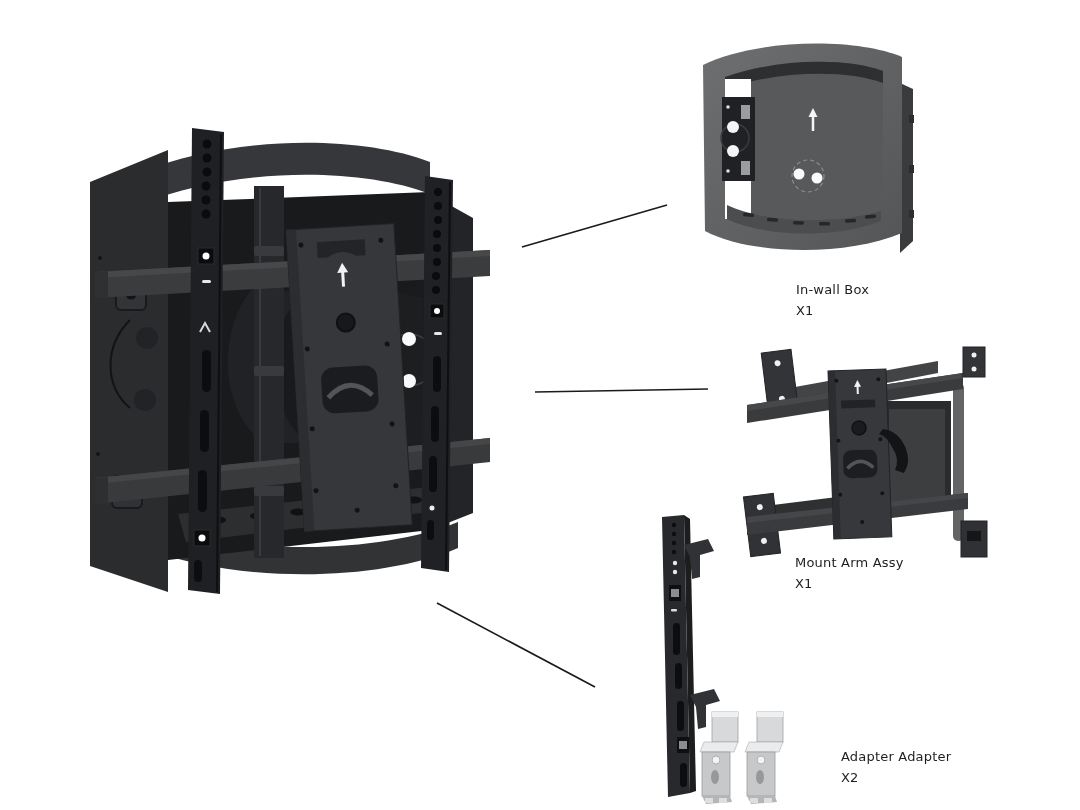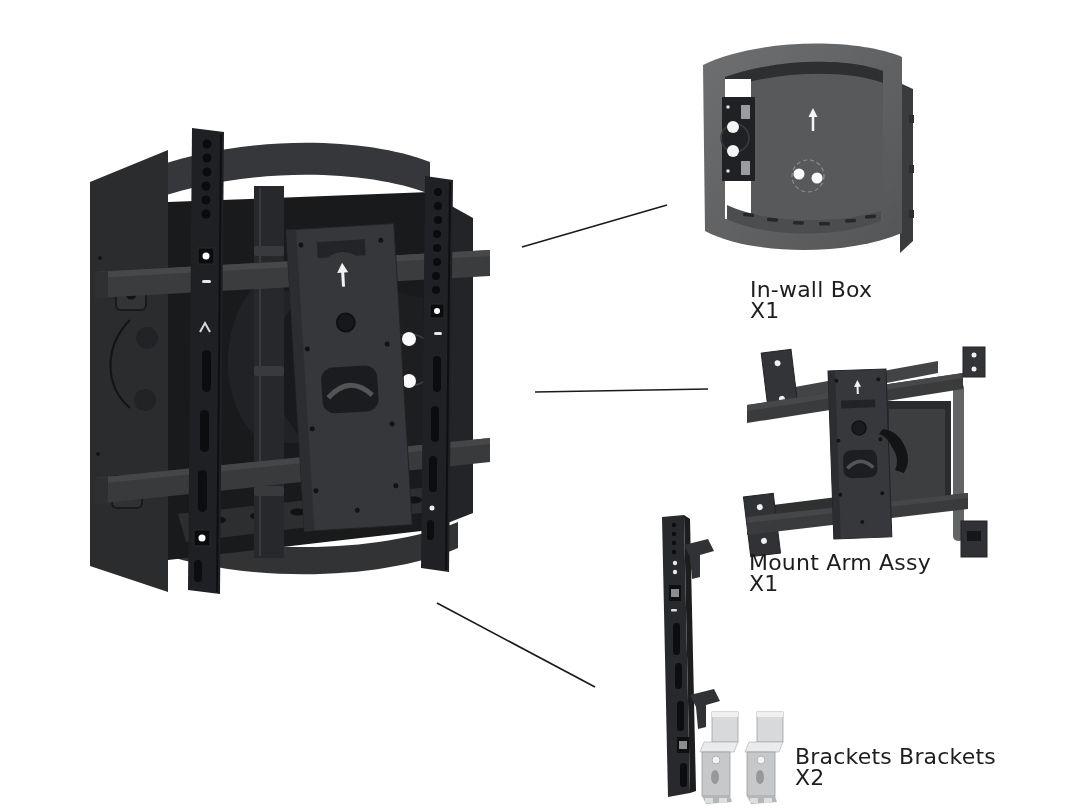--- a/index.html
+++ b/index.html
@@ -11,24 +11,25 @@
     position:relative;
     width:1080px;height:810px;
     background:#ffffff;
     overflow:hidden;
   }
   figure{margin:0;padding:0;position:absolute;}
   .lines{position:absolute;left:0;top:0;width:1080px;height:810px;}
   .part-label{
     position:absolute;
     color:#1e1e1e;
-    font-size:22px;
+    font-size:13px;
     line-height:21px;
     letter-spacing:0.2px;
     white-space:nowrap;
+    margin-left:46px;
   }
   .main-figure{left:78px;top:118px;}
   .inwall-figure{left:695px;top:25px;}
   .mountarm-figure{left:733px;top:343px;}
   .rail-figure{left:650px;top:505px;}
   .label-inwall{left:750px;top:279px;}
   .label-mountarm{left:749px;top:552px;}
   .label-adapter{left:795px;top:746px;}
 </style>
 </head>
@@ -356,17 +357,17 @@
 
   <div class="part-label label-inwall">
     <div>In-wall Box</div>
     <div>X1</div>
   </div>
   <div class="part-label label-mountarm">
     <div>Mount Arm Assy</div>
     <div>X1</div>
   </div>
   <div class="part-label label-adapter">
-    <div>Brackets Brackets</div>
+    <div>Adapter Adapter</div>
     <div>X2</div>
   </div>
 
 </div>
 
 </body></html>

